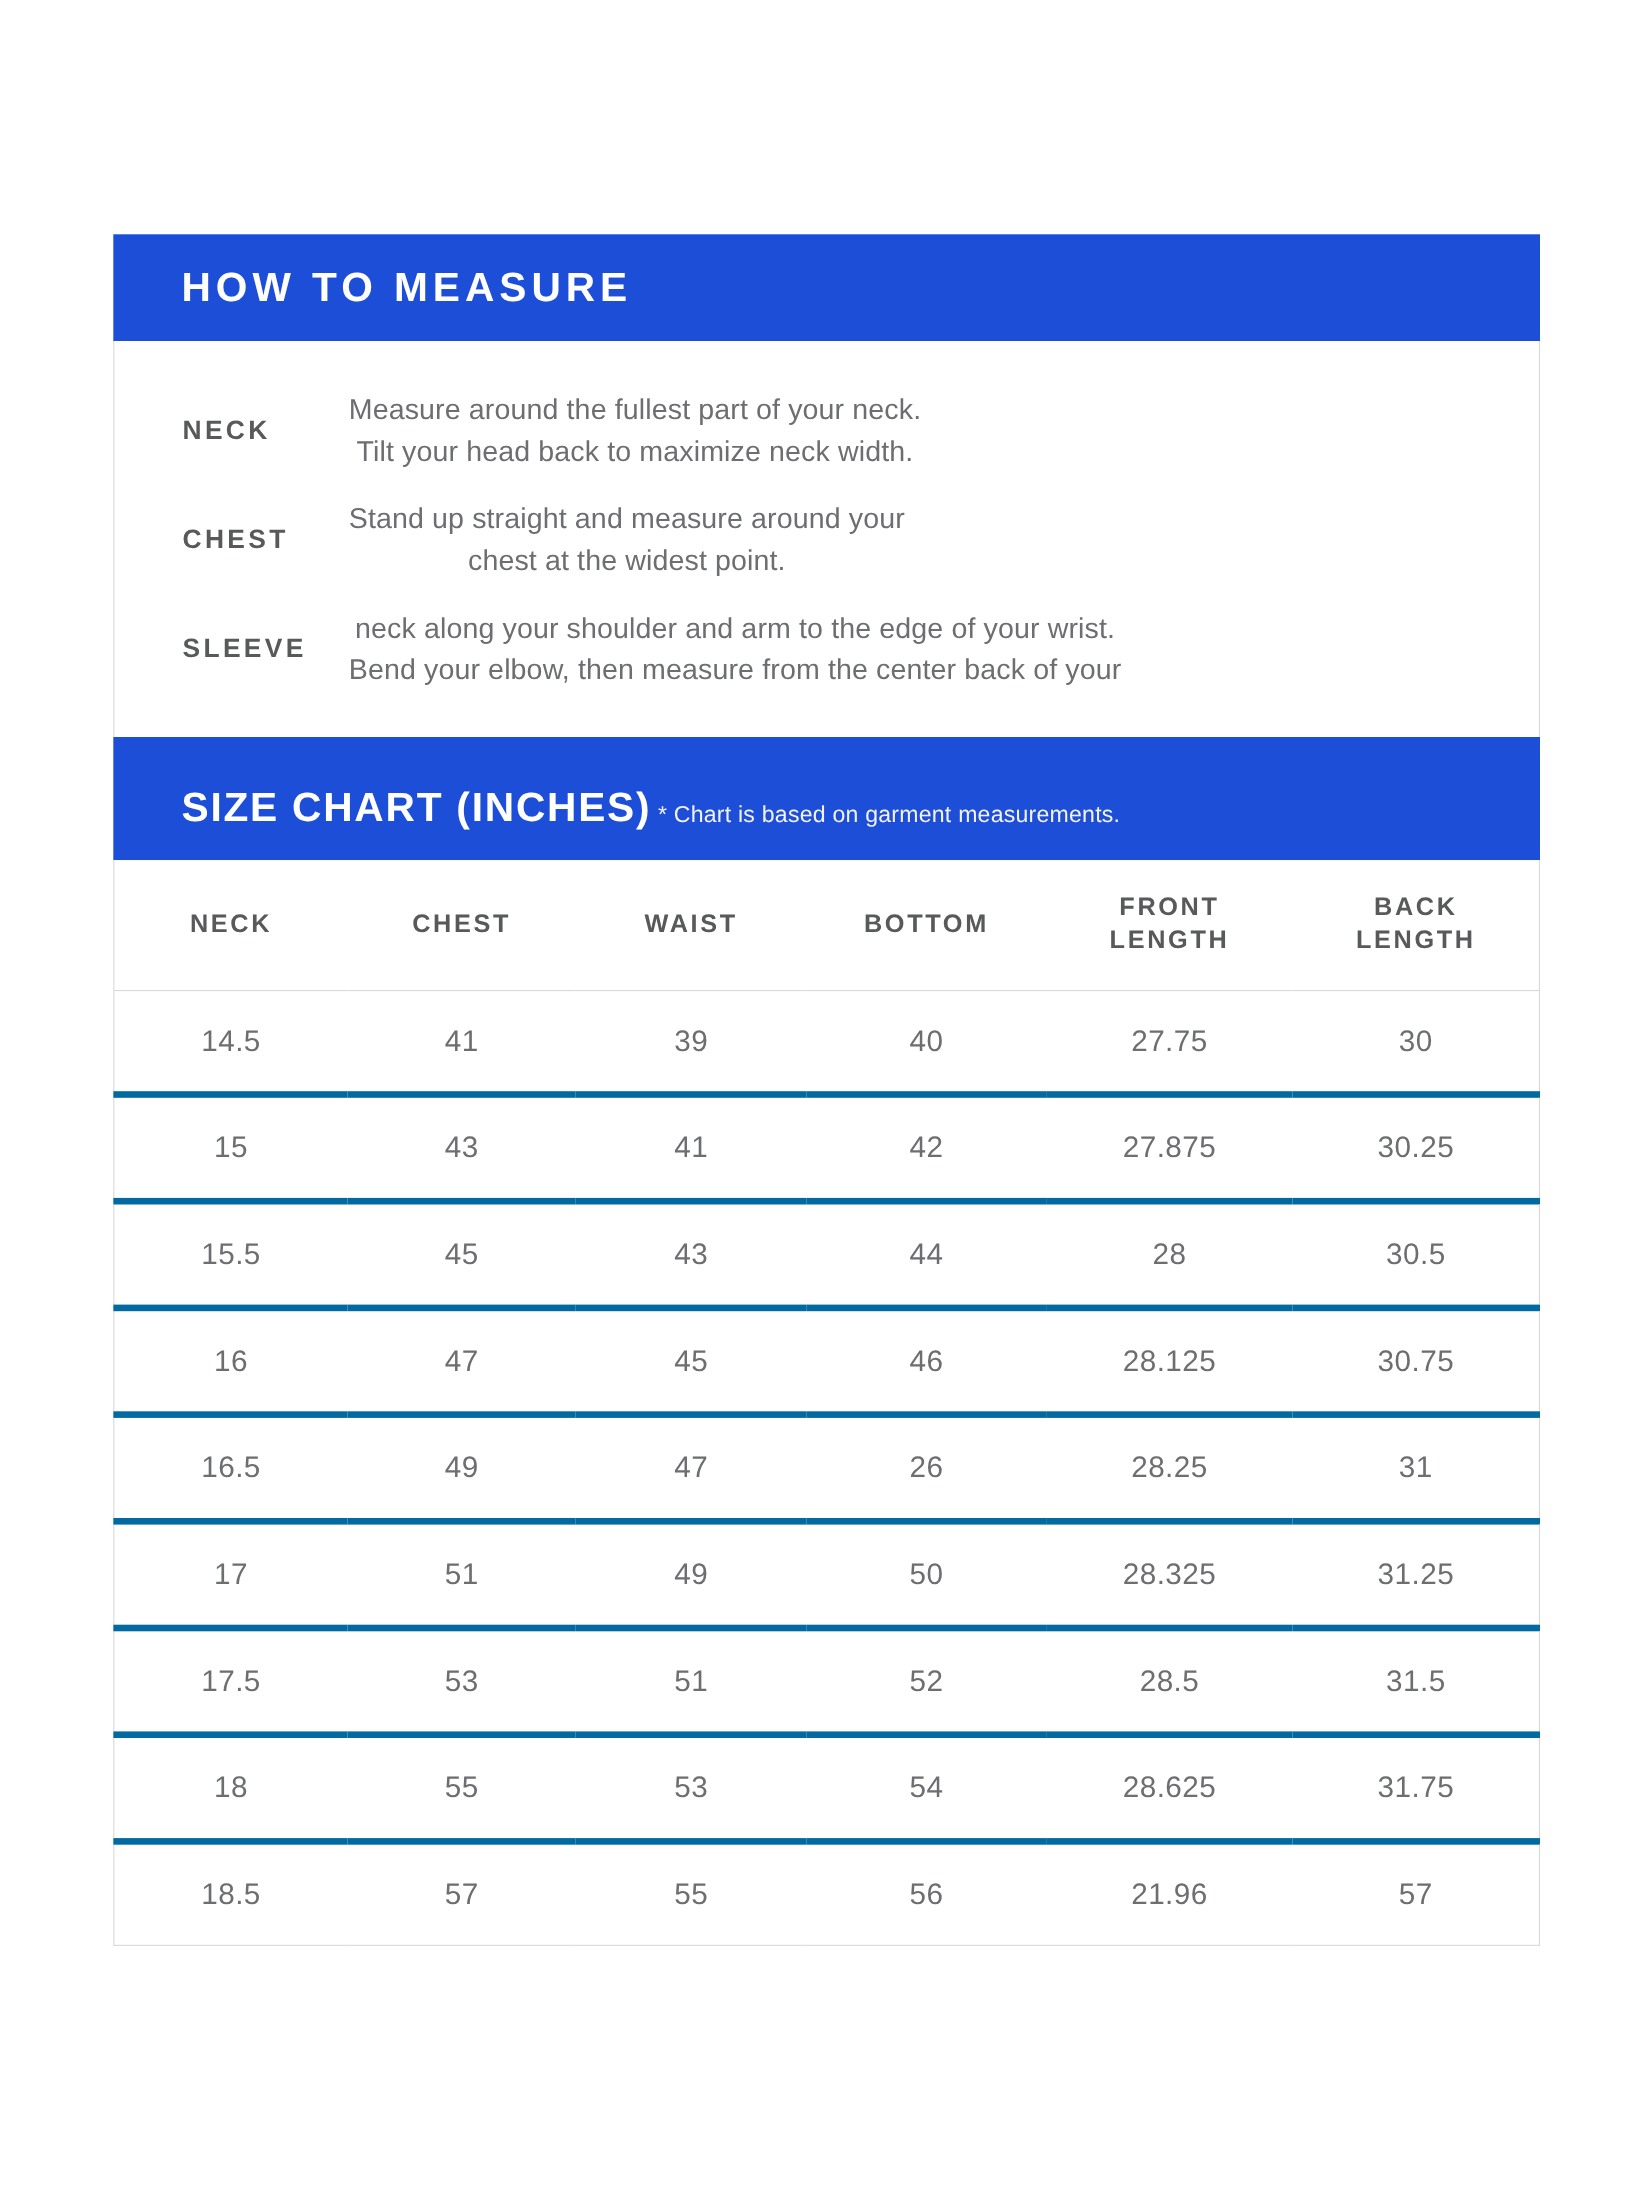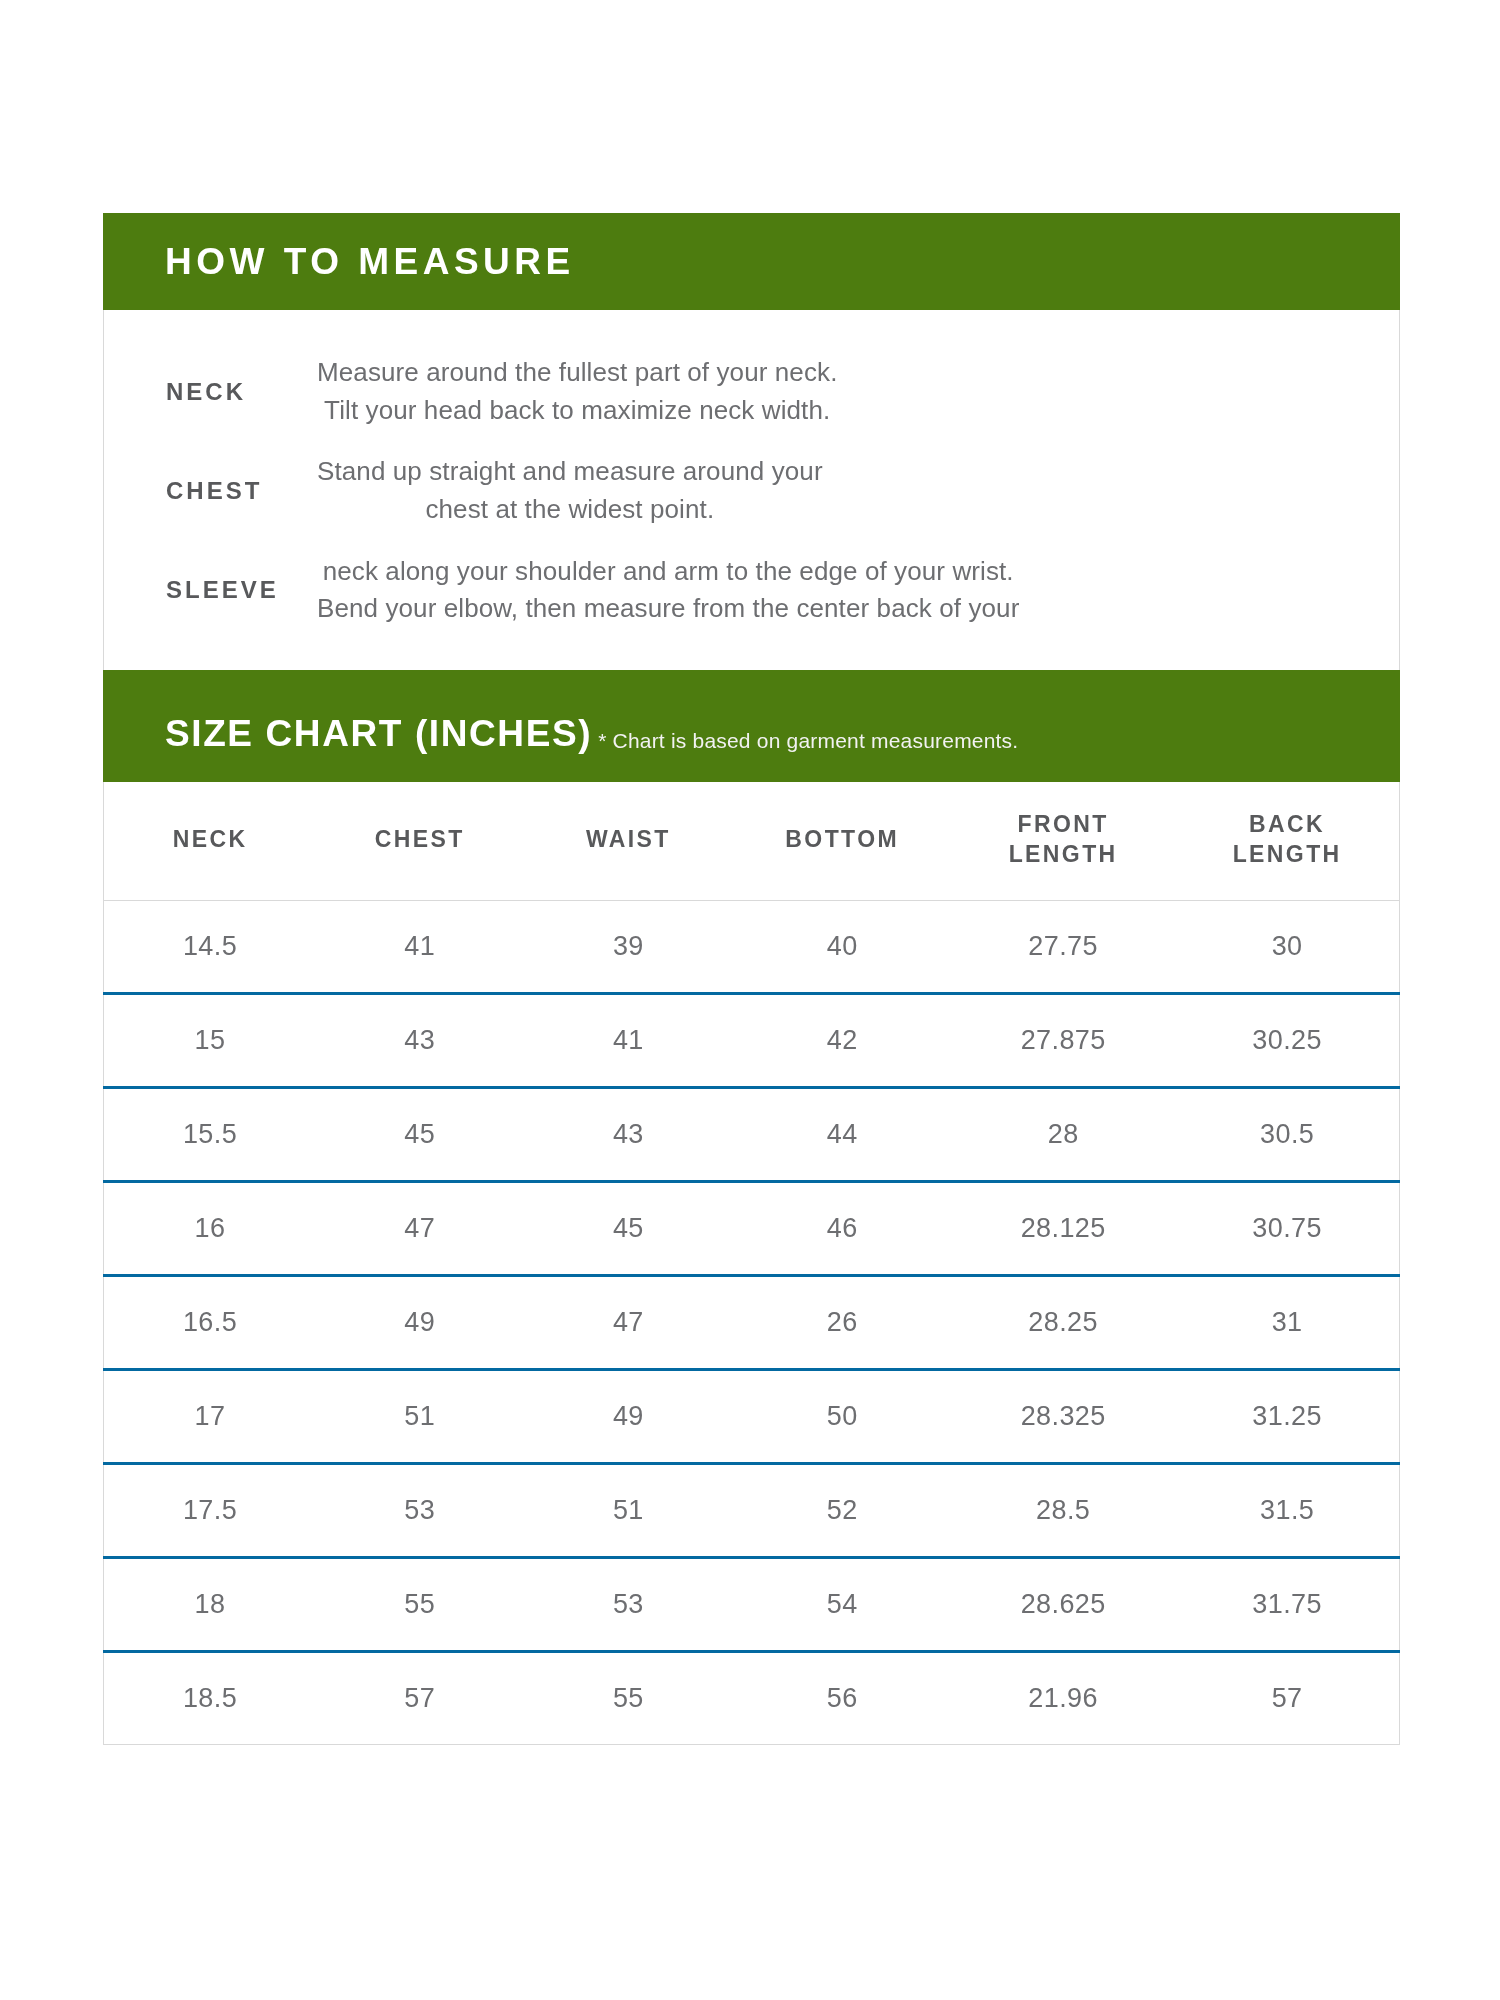--- a/index.html
+++ b/index.html
@@ -19,21 +19,21 @@
   }
   .doc {
     position: absolute;
     left: 103px;
     top: 213px;
     width: 1297px;
   }
 
   
   .bar {
-    background: #4d7c0f;
+    background: #1d4ed8;
     color: #ffffff;
     height: 97px;
     display: flex;
     align-items: center;
     padding-left: 62px;
   }
   .bar-title {
     font-size: 37px;
     font-weight: bold;
     letter-spacing: 4.5px;
@@ -106,21 +106,21 @@
     line-height: 1.3;
     border-bottom: 1px solid #d9d9d9;
     text-align: center;
     vertical-align: middle;
   }
   table.size-chart td {
     font-size: 27px;
     color: #6d6e71;
     text-align: center;
     padding: 30px 4px 30px 4px;
-    border-bottom: 3px solid #0369a1;
+    border-bottom: 6px solid #0369a1;
     letter-spacing: 0.4px;
   }
   table.size-chart tr:last-child td { border-bottom: none; }
   .col-0 { width: 16.4%; }
   .col-1 { width: 16.0%; }
   .col-2 { width: 16.2%; }
   .col-3 { width: 16.8%; }
   .col-4 { width: 17.3%; }
   .col-5 { width: 17.3%; }
   .th-two-line { white-space: pre-line; }

